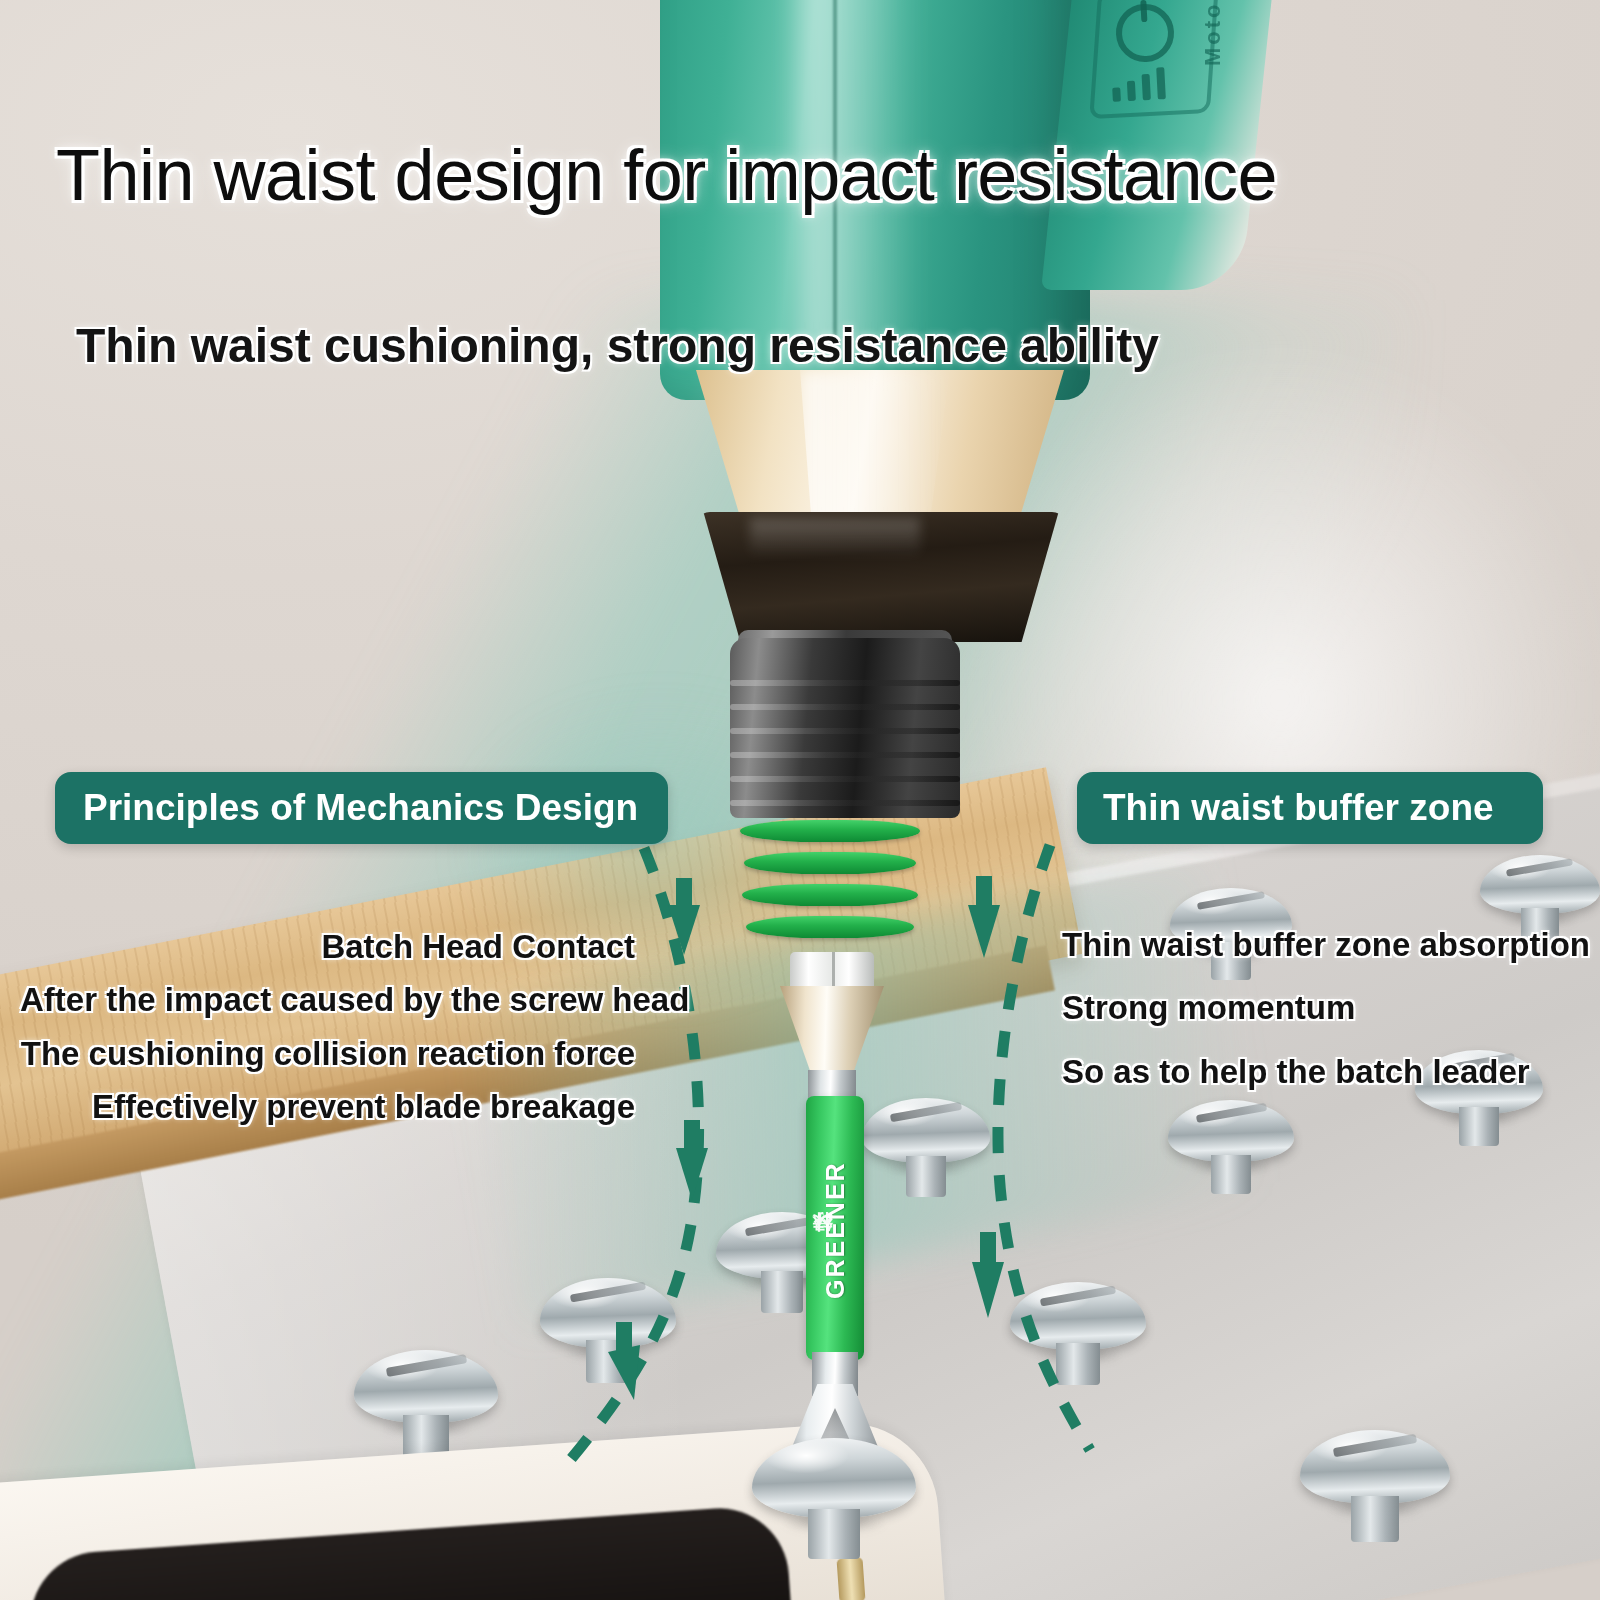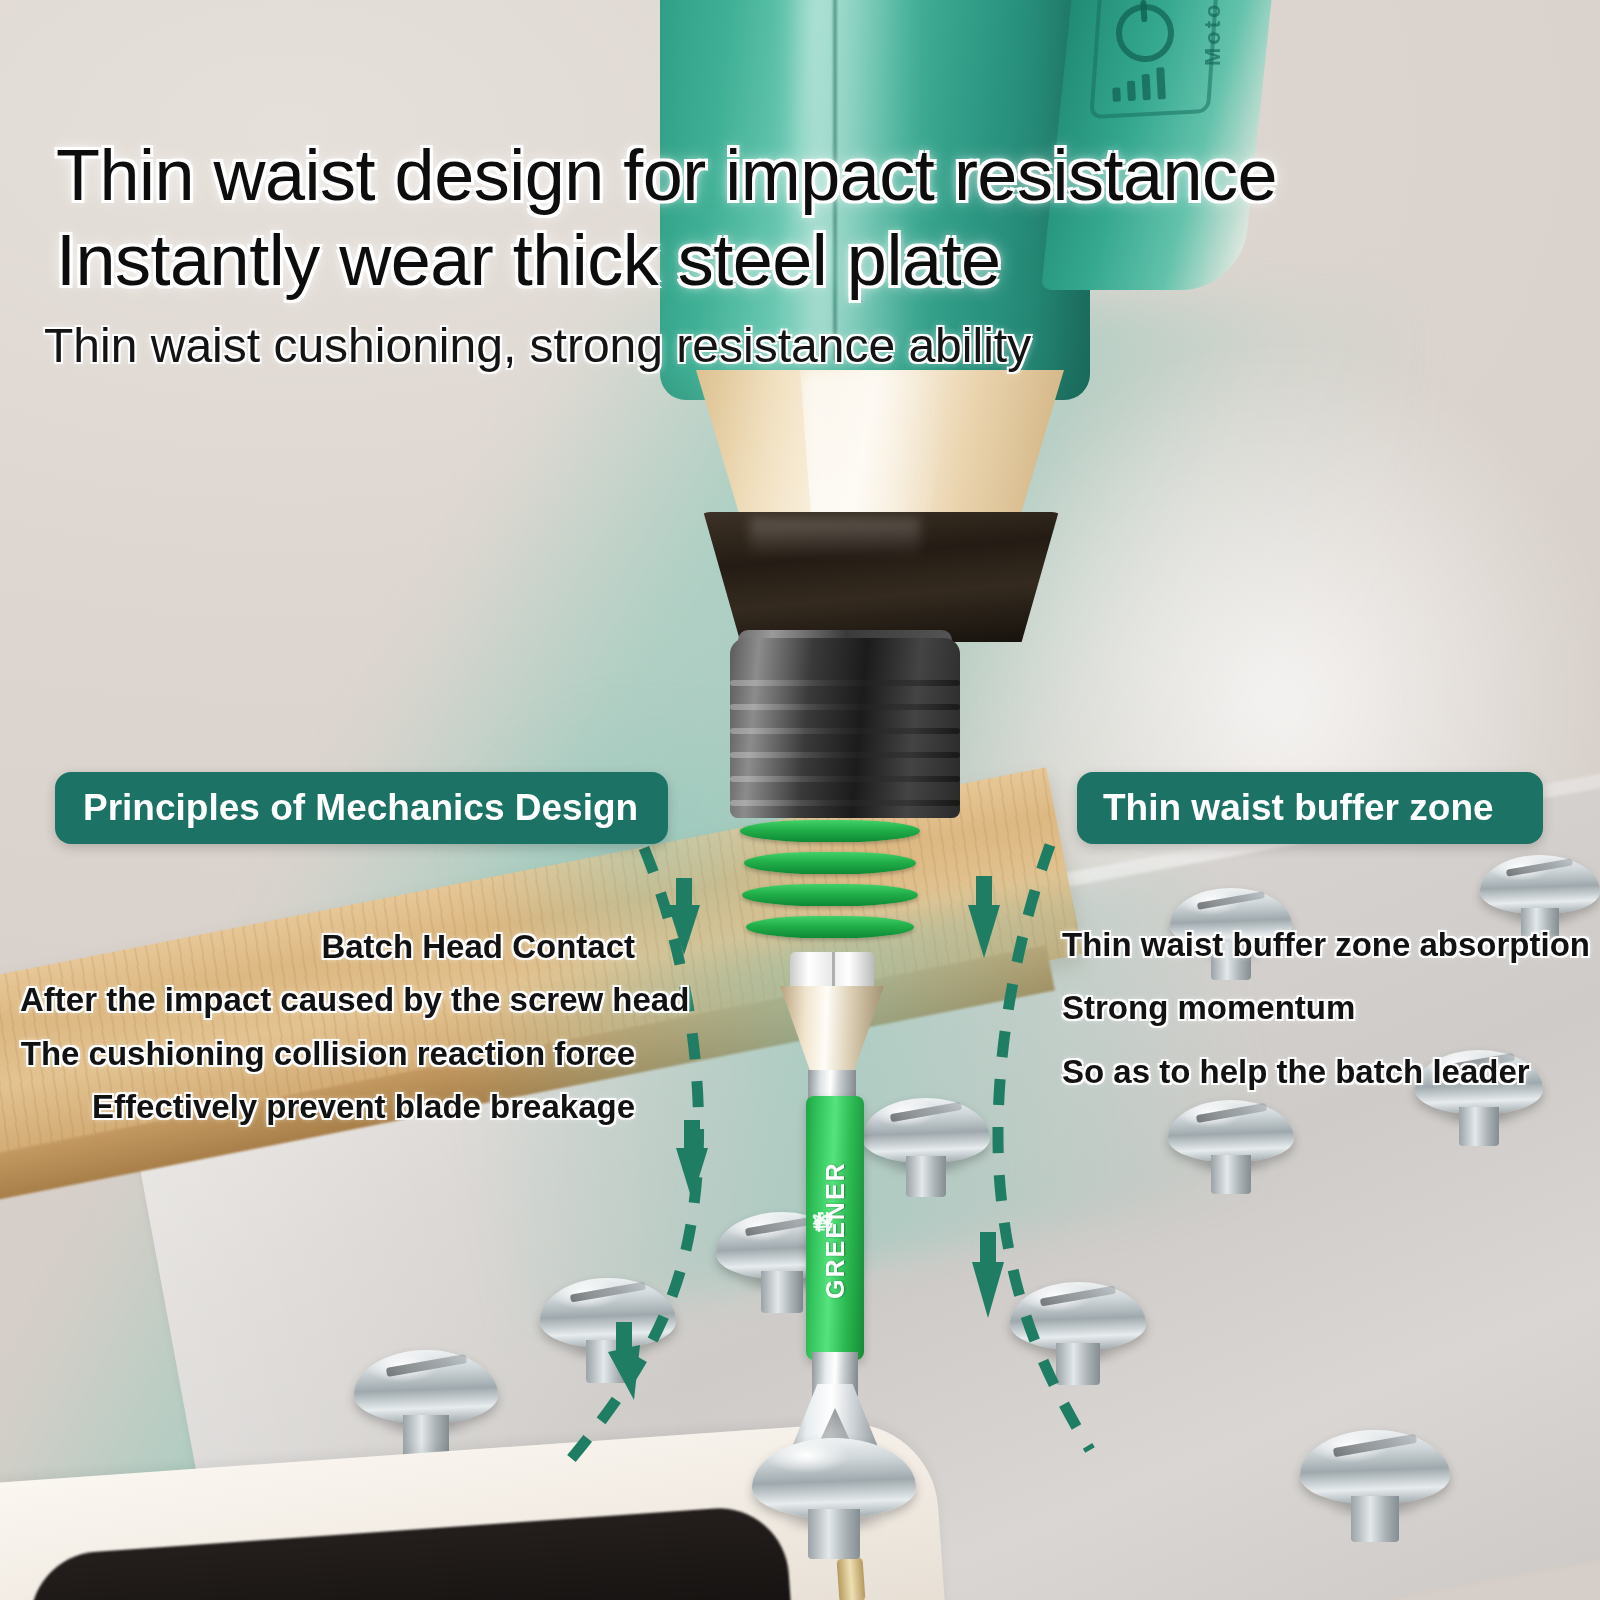--- a/index.html
+++ b/index.html
@@ -299,22 +299,22 @@
     position:absolute;left:56px;top:104px;width:1480px;
     font-size:72px;font-weight:400;line-height:1.18;color:#0d0d0d;
     letter-spacing:-.5px;
     text-shadow:
       -3px -3px 0 #fff, 3px -3px 0 #fff, -3px 3px 0 #fff, 3px 3px 0 #fff,
       0 0 9px rgba(255,255,255,.95), 0 0 18px rgba(255,255,255,.8);
     margin-top: 29px;
   }
   .headline .l2{display:block;}
   .subhead{
-    position:absolute;left:44px;top:318px;width:1400px;
-    font-size:48px;font-weight:400;color:#141414;
+    position:absolute;left:76px;top:318px;width:1400px;
+    font-size:48px;font-weight:700;color:#141414;
     text-shadow:
       -2px -2px 0 #fff, 2px -2px 0 #fff, -2px 2px 0 #fff, 2px 2px 0 #fff,
       0 0 8px rgba(255,255,255,.95);
   }
 
   .badge{
     position:absolute;
     background:#1c7265;
     color:#fff;
     border-radius:16px;
@@ -492,21 +492,20 @@
 
     <path d="M1050 845 C 1012 950, 988 1090, 1002 1205 C 1014 1310, 1048 1380, 1090 1450" fill="none" stroke="#1f7d63" stroke-width="11" stroke-dasharray="26 22" stroke-linecap="butt"></path>
     <path d="M968 905 L1000 905 L984 958 Z" fill="#1f7d63"></path>
     <rect x="976" y="876" width="16" height="34" fill="#1f7d63"></rect>
     <path d="M972 1262 L1004 1262 L988 1318 Z" fill="#1f7d63"></path>
     <rect x="980" y="1232" width="16" height="36" fill="#1f7d63"></rect>
   </svg>
 
   <div class="headline">
     <span>Thin waist design for impact resistance</span>
-    <span class="l2">Instantly wear thick steel plate</span>
   </div>
   <div class="subhead">Thin waist cushioning, strong resistance ability</div>
 
   <div class="badge badge-left">
     <span>Principles of Mechanics Design</span>
   </div>
   <div class="badge badge-right">
     <span>Thin waist buffer zone</span>
   </div>
 

